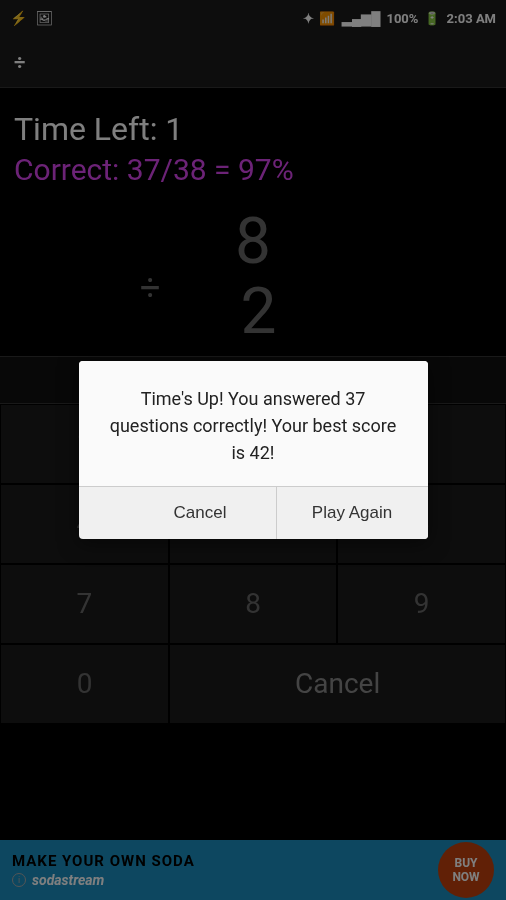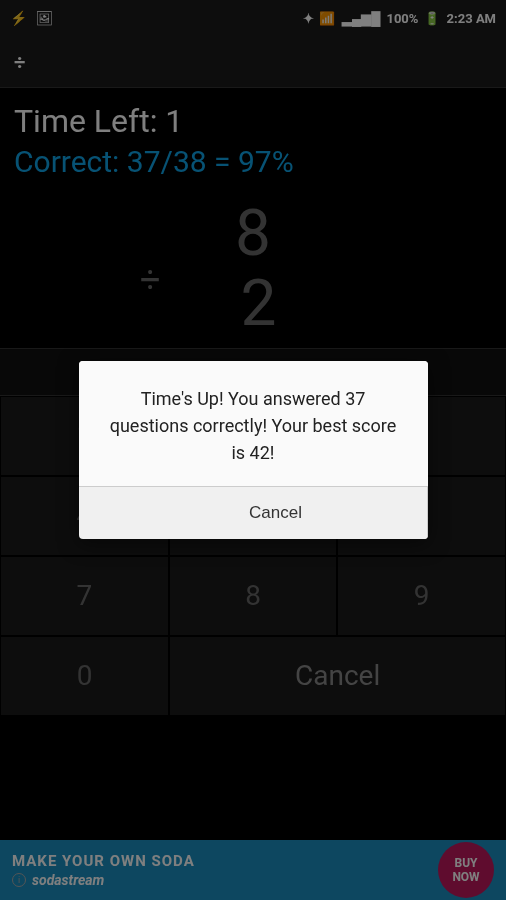--- a/index.html
+++ b/index.html
@@ -59,23 +59,24 @@
     .app-bar-title {
       color: #fff;
       font-size: 20px;
       font-weight: normal;
     }
     .time-left {
       color: #fff;
       font-size: 32px;
       font-weight: normal;
       margin-bottom: 4px;
+      margin-top: 8px;
     }
     .correct-score {
-      color: #0ea5e9;
+      color: #d946ef;
       font-size: 30px;
       font-weight: normal;
       margin-bottom: 10px;
     }
     .problem-number {
       color: #666;
       font-size: 64px;
       line-height: 1.1;
     }
     .division-symbol {
@@ -180,21 +181,21 @@
       align-items: center;
       justify-content: space-between;
       padding: 0 12px;
       overflow: hidden;
     }
     .ad-left {
       display: flex;
       flex-direction: column;
     }
     .ad-main-text {
-      color: #ffffff;
+      color: #000000;
       font-size: 15px;
       font-weight: bold;
       letter-spacing: 1px;
     }
     .ad-sub {
       display: flex;
       align-items: center;
       gap: 6px;
       margin-top: 2px;
     }
@@ -209,21 +210,21 @@
       align-items: center;
       justify-content: center;
     }
     .ad-brand {
       color: #ffffff;
       font-size: 14px;
       font-style: italic;
       font-weight: bold;
     }
     .ad-buy-btn {
-      background: #be185d;
+      background: #c2410c;
       border-radius: 50%;
       width: 56px;
       height: 56px;
       display: flex;
       flex-direction: column;
       align-items: center;
       justify-content: center;
       color: #fff;
       font-size: 12px;
       font-weight: bold;
@@ -276,21 +277,21 @@
   <div class="status-left">
     <span class="usb-icon">⚡</span>
     <span class="img-icon">🖼</span>
   </div>
   <div class="status-right">
     <span>✦</span>
     <span>📶</span>
     <span>▂▄▆█</span>
     <span>100%</span>
     <span>🔋</span>
-    <span>2:23 AM</span>
+    <span>2:03 AM</span>
   </div>
 </div>
 
 <div id="app-bar">
   <span class="app-bar-icon">÷</span>
 </div>
 
 <div id="game-area">
 
   <div class="problem-section">
@@ -336,20 +337,21 @@
     </div>
   </div>
 </div>
 
 <div id="dialog-overlay">
   <div id="dialog">
     <div class="dialog-message">Time's Up! You answered 37 questions correctly! Your best score is 42!</div>
     <div class="dialog-buttons">
       <button class="dialog-btn">Cancel</button>
       <div class="dialog-divider"></div>
+      <button class="dialog-btn">Play Again</button>
     </div>
   </div>
 </div>
 
 <div id="ad-banner">
   <div class="ad-left">
     <span class="ad-main-text">MAKE YOUR OWN SODA</span>
     <div class="ad-sub">
       <div class="ad-info-circle">i</div>
       <span class="ad-brand">sodastream</span>

